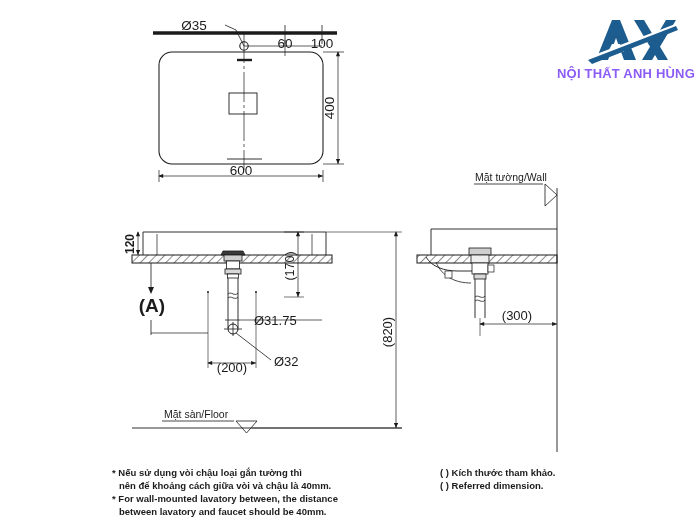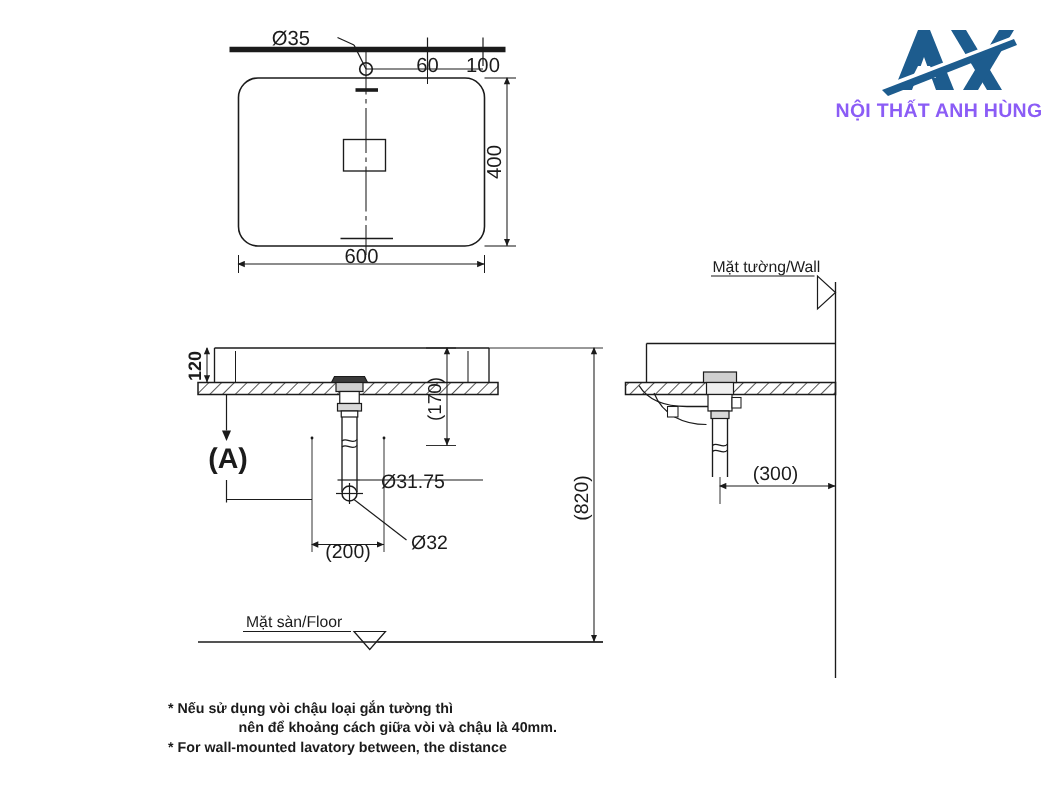--- a/index.html
+++ b/index.html
@@ -31,21 +31,21 @@
     font-family: "Liberation Sans", sans-serif;
     font-size: 9.5px;
     color: #1b1b1b;
     line-height: 13px;
     white-space: nowrap;
     font-weight: bold;
   }
   #notes-left { left: 100px; top: 466px; }
   #notes-right { left: 428px; top: 466px; }
   .note-line { display: block; }
-  .note-indent { padding-left: 7px; margin-left: 40px; }
+  .note-indent { padding-left: 7px; }
   .logo-wrap {
     position: absolute;
     left: 538px;
     top: 14px;
     width: 152px;
     height: 72px;
   }
   .logo-text {
     position: absolute;
     left: 0;
@@ -235,16 +235,21 @@
         <path d="M38,46 L126,12 L128,16 L42,50 Z"></path>
       </g>
     </svg>
     <div class="logo-text">NỘI THẤT ANH HÙNG</div>
   </div>
 
   <div class="note-block" id="notes-left">
     <span class="note-line">* Nếu sử dụng vòi chậu loại gắn tường thì</span>
     <span class="note-line note-indent">nên để khoảng cách giữa vòi và chậu là 40mm.</span>
     <span class="note-line">* For wall-mounted lavatory between, the distance</span>
+    <span class="note-line note-indent">between lavatory and faucet should be 40mm.</span>
   </div>
 
+  <div class="note-block" id="notes-right">
+    <span class="note-line">( ) Kích thước tham khảo.</span>
+    <span class="note-line">( ) Referred dimension.</span>
+  </div>
 
 </div>
 
 </body></html>

